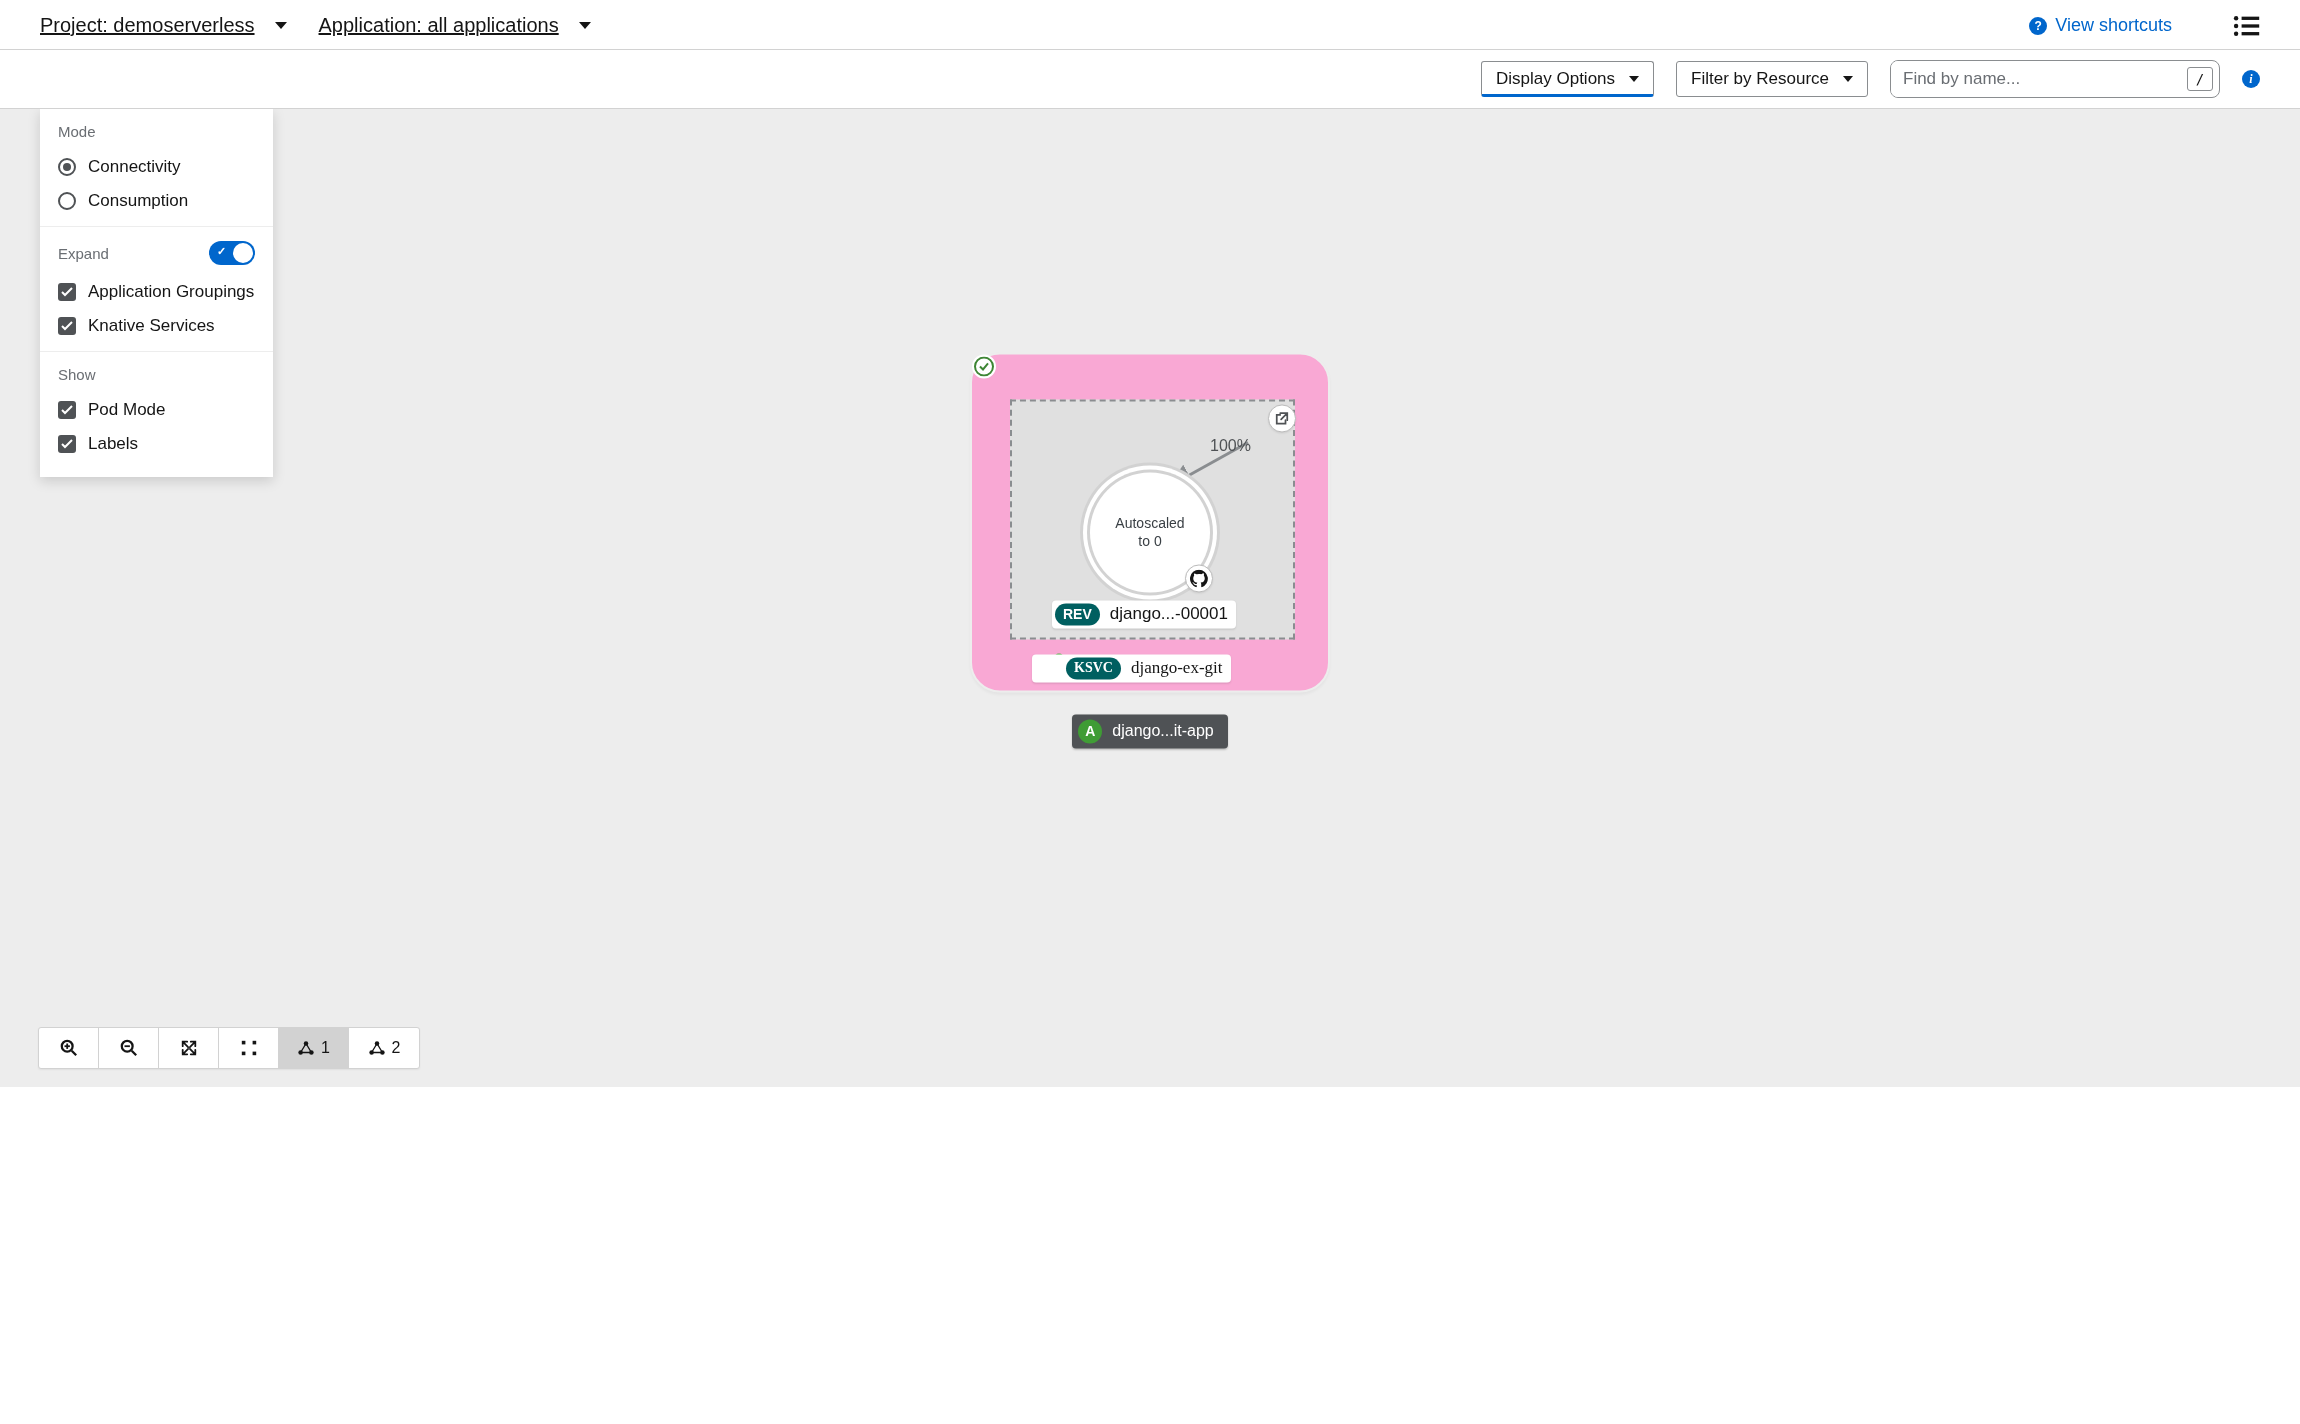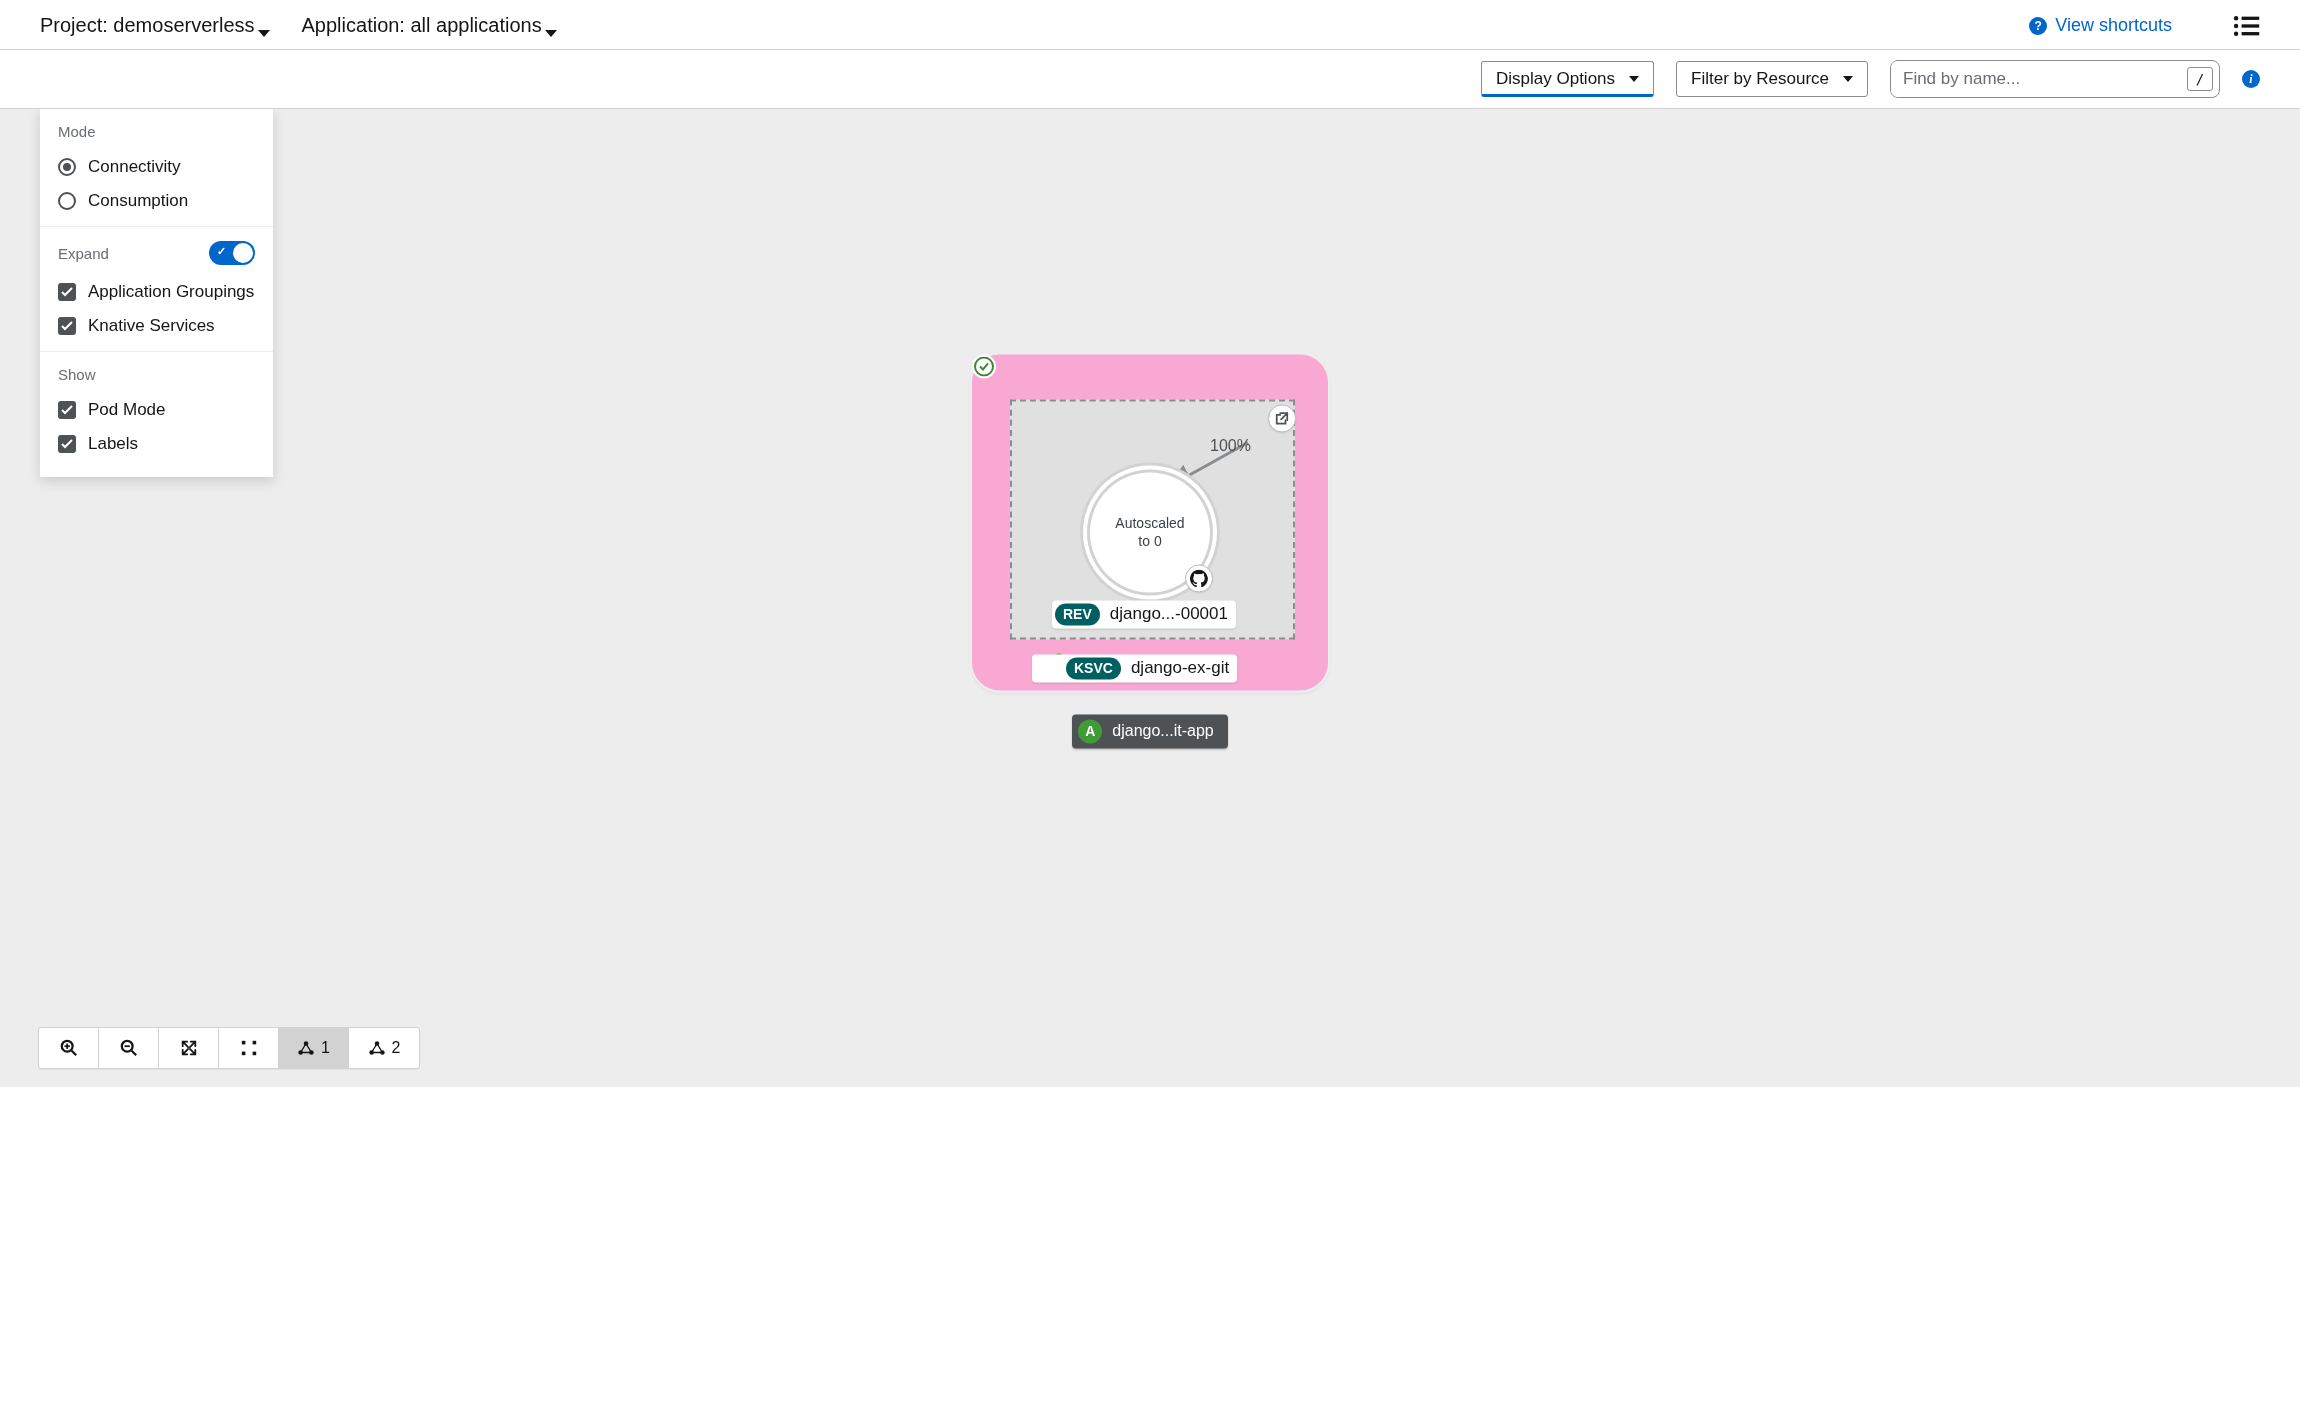--- a/index.html
+++ b/index.html
@@ -25,24 +25,25 @@
   
   .project-bar {
     display: flex;
     align-items: center;
     padding: 14px 40px 12px 40px;
     border-bottom: 1px solid var(--pf-border);
     gap: 32px;
   }
   .dropdown-plain {
     display: inline-flex;
-    align-items: flex-end;
-    gap: 3px;
+    align-items: center;
+    gap: 20px;
     font-size: 20px;
     cursor: pointer;
+    text-decoration: underline;
   }
   .dropdown-plain .caret {
     display: inline-block;
     width: 0; height: 0;
     border-left: 6px solid transparent;
     border-right: 6px solid transparent;
     border-top: 7px solid #151515;
   }
   .project-bar .spacer { flex: 1; }
   .shortcuts-link {
@@ -433,21 +434,21 @@
           <path d="M6 10 L9 13 L14 7" stroke="#3e8635" stroke-width="2" fill="none"></path>
         </svg>
       </span>
 
       <div class="badge-row rev-row">
         <span class="pill">REV</span>
         <span class="row-text">django...-00001</span>
       </div>
 
       <span class="k-avatar" data-sub="R">K</span>
-      <div class="badge-row ksvc-row" style="padding-left:34px;">
+      <div class="badge-row ksvc-row" style="padding-left:34px;font-family:Liberation Serif, serif;">
         <span class="pill">KSVC</span>
         <span class="row-text">django-ex-git</span>
       </div>
     </div>
 
     <div class="app-label-wrap">
       <div class="app-label">
         <span class="a-badge">A</span>
         <span>django...it-app</span>
       </div>

